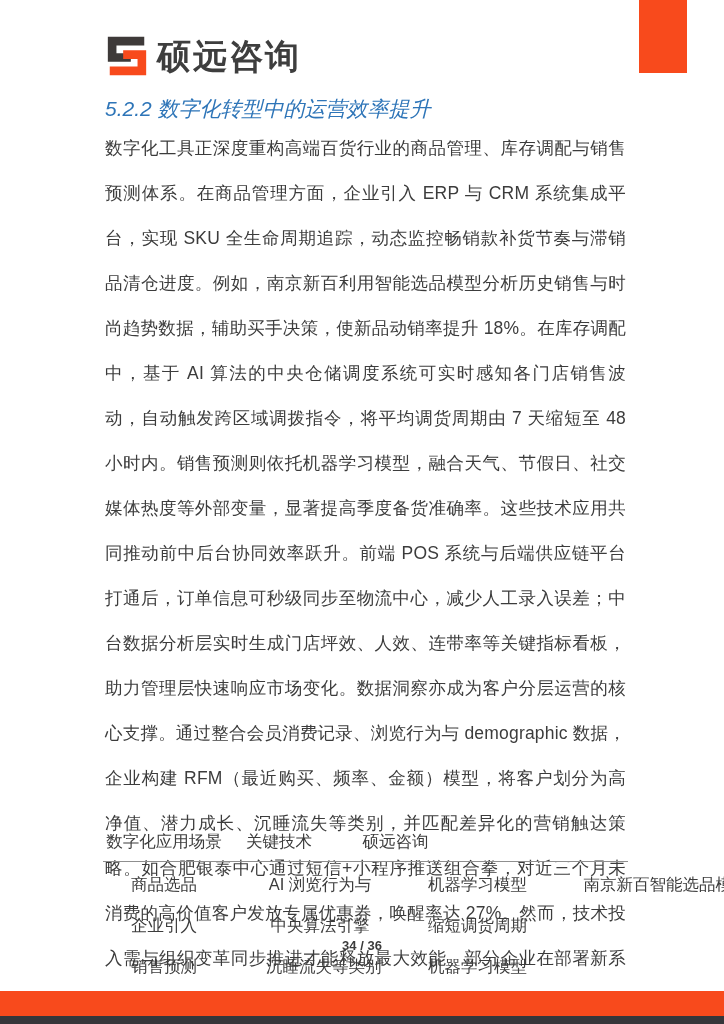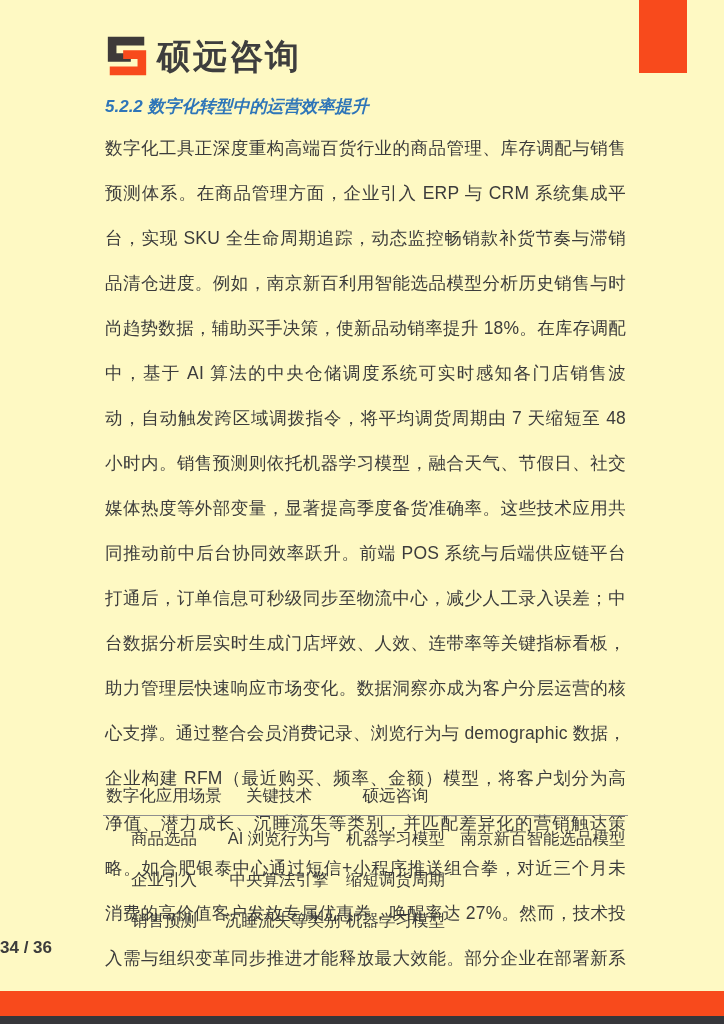--- a/index.html
+++ b/index.html
@@ -1,21 +1,21 @@
 <!DOCTYPE html>
 <html><head>
 <meta charset="utf-8">
 <style>
   html, body { margin: 0; padding: 0; background: #e8e8e8; }
   .page {
     position: relative;
     width: 724px;
     height: 1024px;
     margin: 0 auto;
-    background: #fef9c3;
+    background: #ffffff;
     font-family: "Liberation Sans", "DejaVu Sans", sans-serif;
     overflow: hidden;
     color: #3c3c3c;
   }
 
   
   .corner-block {
     position: absolute;
     left: 639px; top: 0;
     width: 48px; height: 73px;
@@ -38,71 +38,71 @@
     letter-spacing: 2px;
     line-height: 46px;
     white-space: nowrap;
   }
 
   
   .section-heading {
     position: absolute;
     left: 105px; top: 95px;
     width: 540px;
-    font-size: 17px;
-    font-weight: 700;
+    font-size: 21px;
+    font-weight: 400;
     font-style: italic;
     color: #2e75b8;
     white-space: nowrap;
   }
 
   
   .body-text {
     position: absolute;
     left: 105px; top: 126px;
     width: 521px;
     font-size: 17.5px;
     line-height: 45px;
     text-align: justify;
     color: #3c3c3c;
     letter-spacing: 0.2px;
   }
 
   
   .app-table {
     position: absolute;
-    left: 103px; top: 778px;
+    left: 103px; top: 824px;
     width: 525px;
     font-size: 16.5px;
     color: #3c3c3c;
   }
   .tr {
     display: grid;
     grid-template-columns: 122px 108px 125px 170px;
     align-items: center;
   }
   .tr .td, .tr .th {
     text-align: center;
     white-space: nowrap;
   }
   .tr.head { height: 36px; font-weight: 500; }
-  .tr.data { height: 41px; }
+  .tr.data { height: 41px; gap: 41px; }
   .rule {
     height: 0;
     border-top: 1.5px solid #8f8f8f;
     margin: 1px 0 2px 0;
   }
 
   
   .page-number {
     position: absolute;
     left: 0; top: 938px;
     width: 100%;
-    text-align: left;
-    font-size: 17px;
+    text-align: center;
+    font-size: 13px;
     font-weight: 700;
     color: #3c3c3c;
   }
   .bottom-orange-bar {
     position: absolute;
     left: 0; top: 991px;
     width: 100%; height: 25px;
     background: #f84a1c;
   }
   .bottom-dark-bar {

